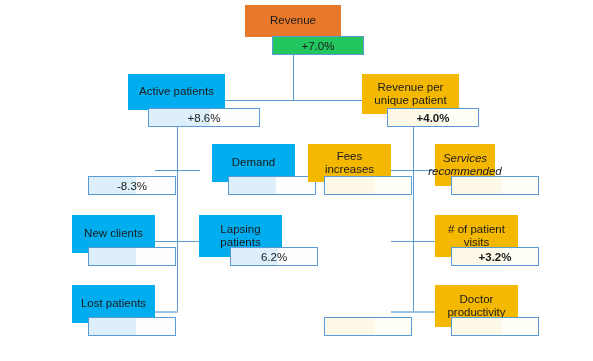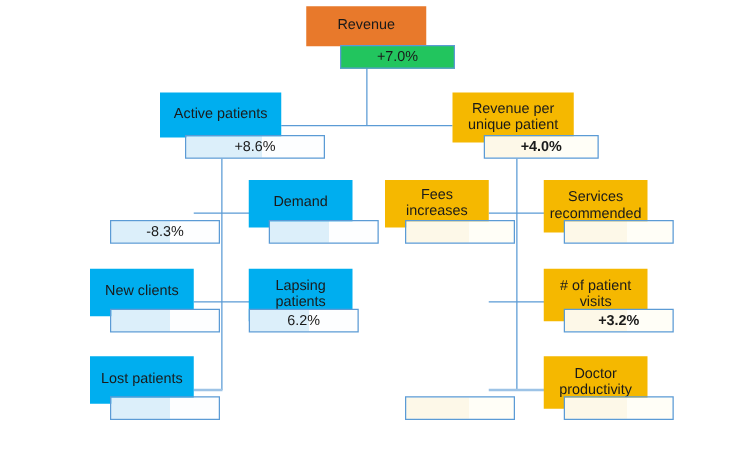--- a/index.html
+++ b/index.html
@@ -134,34 +134,34 @@
 
   <div class="node blue" style="left:72px; top:285px; width:83px; height:51px;">
     <div class="chip" style="width:83px; height:38px;">
       <span>Lost patients</span>
     </div>
     <div class="valbox" style="left:16px; top:32px; width:88px; height:19px;">
       <span></span>
     </div>
   </div>
 
-  <div class="node blue" style="left:199px; top:144px; width:83px; height:51px;padding-left:20px;">
+  <div class="node blue" style="left:212px; top:144px; width:83px; height:51px;padding-left:20px;">
     <div class="chip" style="width:83px; height:38px;">
       <span>Demand</span>
     </div>
     <div class="valbox" style="left:16px; top:32px; width:88px; height:19px;">
       <span></span>
     </div>
   </div>
 
   <div class="node blue" style="left:199px; top:215px; width:83px; height:51px;">
     <div class="chip" style="width:83px; height:42px;">
       <span>Lapsing patients</span>
     </div>
-    <div class="valbox" style="left:0; top:32px; width:88px; height:19px;">
+    <div class="valbox" style="left:31px; top:32px; width:88px; height:19px;">
       <span>6.2%</span>
     </div>
   </div>
 
   <div class="node gold" style="left:308px; top:144px; width:83px; height:51px;">
     <div class="chip" style="width:83px; height:38px;">
       <span>Fees increases</span>
     </div>
     <div class="valbox" style="left:16px; top:32px; width:88px; height:19px;">
       <span></span>
@@ -169,21 +169,21 @@
   </div>
 
 
   <div class="node gold" style="left:308px; top:285px; width:83px; height:51px;">
     <div class="valbox" style="left:16px; top:32px; width:88px; height:19px;">
       <span></span>
     </div>
   </div>
 
   <div class="node gold" style="left:435px; top:144px; width:83px; height:51px;">
-    <div class="chip" style="width:83px; height:42px;">
+    <div class="chip" style="width:60px; height:42px;font-style:italic;">
       <span>Services recommended</span>
     </div>
     <div class="valbox" style="left:16px; top:32px; width:88px; height:19px;">
       <span></span>
     </div>
   </div>
 
   <div class="node gold" style="left:435px; top:215px; width:83px; height:51px;">
     <div class="chip" style="width:83px; height:42px;justify-content:flex-end;">
       <span># of patient visits</span>

